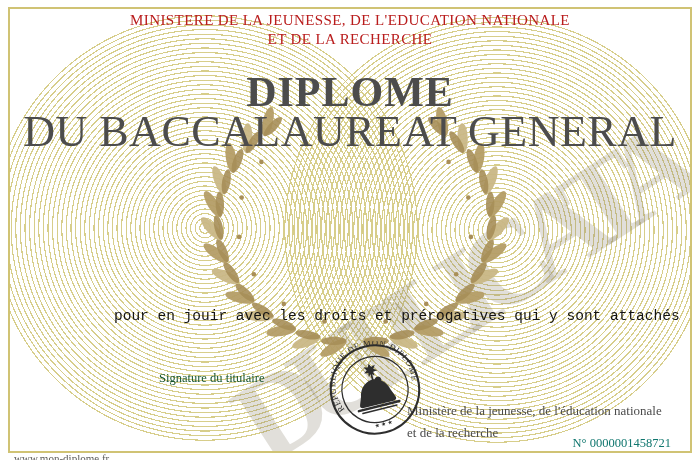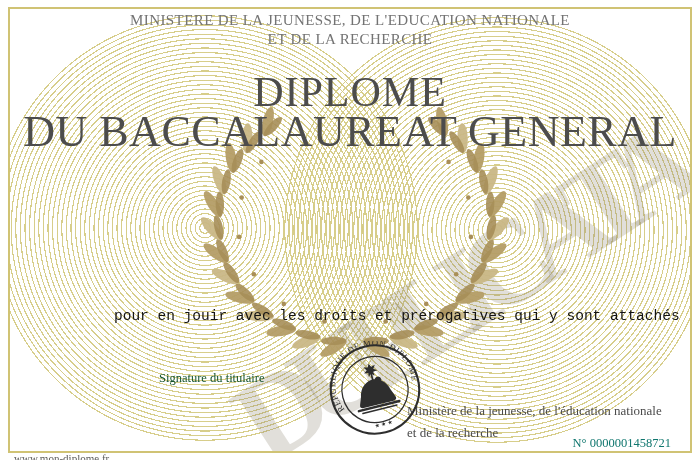--- a/index.html
+++ b/index.html
@@ -23,24 +23,24 @@
     color:rgba(138,132,112,0.26); font-weight:bold;
     transform:rotate(-33deg); transform-origin:0 0; line-height:1;
   }
   .frame {
     position:absolute; left:8px; top:7px; right:8px; bottom:7px;
     border:2px solid #d0c374; z-index:6; pointer-events:none;
   }
   .wreath-svg { position:absolute; left:185px; top:105px; width:340px; height:265px; z-index:2; }
   .txt { position:absolute; z-index:3; }
   .header {
-    left:0; right:0; top:11px; text-align:center; color:#737373;
+    left:0; right:0; top:11px; text-align:center; color:#b91c1c;
     font-size:15px; line-height:19px; letter-spacing:0.4px;
   }
-  .title1 { left:0; right:0; top:71px;  text-align:center; font-size:42px; line-height:1; color:#4c4c4c; letter-spacing:1px; }
+  .title1 { left:0; right:0; top:71px;  text-align:center; font-size:42px; line-height:1; color:#4c4c4c; letter-spacing:1px;font-weight:bold; }
   .title2 { left:0; right:0; top:110px; text-align:center; font-size:44px; line-height:1; color:#4c4c4c; letter-spacing:0.5px; }
   .body-block { left:64px; top:187px; font-size:14.5px; line-height:21.8px; white-space:nowrap; color:#131313; }
   .rights { left:114px; top:308px; font-size:14.5px; color:#131313; white-space:nowrap;font-family:Liberation Mono, monospace; }
   .signature { left:159px; top:371px; font-size:12.5px; color:#14532d; }
   .ministry { left:407px; top:368px; font-size:13px; line-height:21.5px; color:#4a4a4a;margin-top:32px; }
   .site { left:14px; top:436px; font-size:11px; color:#5a5a5a;margin-top:16px; }
   .serial { right:29px; top:436px; font-size:12.5px; color:#0f766e; }
   .seal-svg { position:absolute; left:327px; top:341px; width:96px; height:97px; z-index:4; }
 </style>
 </head>

